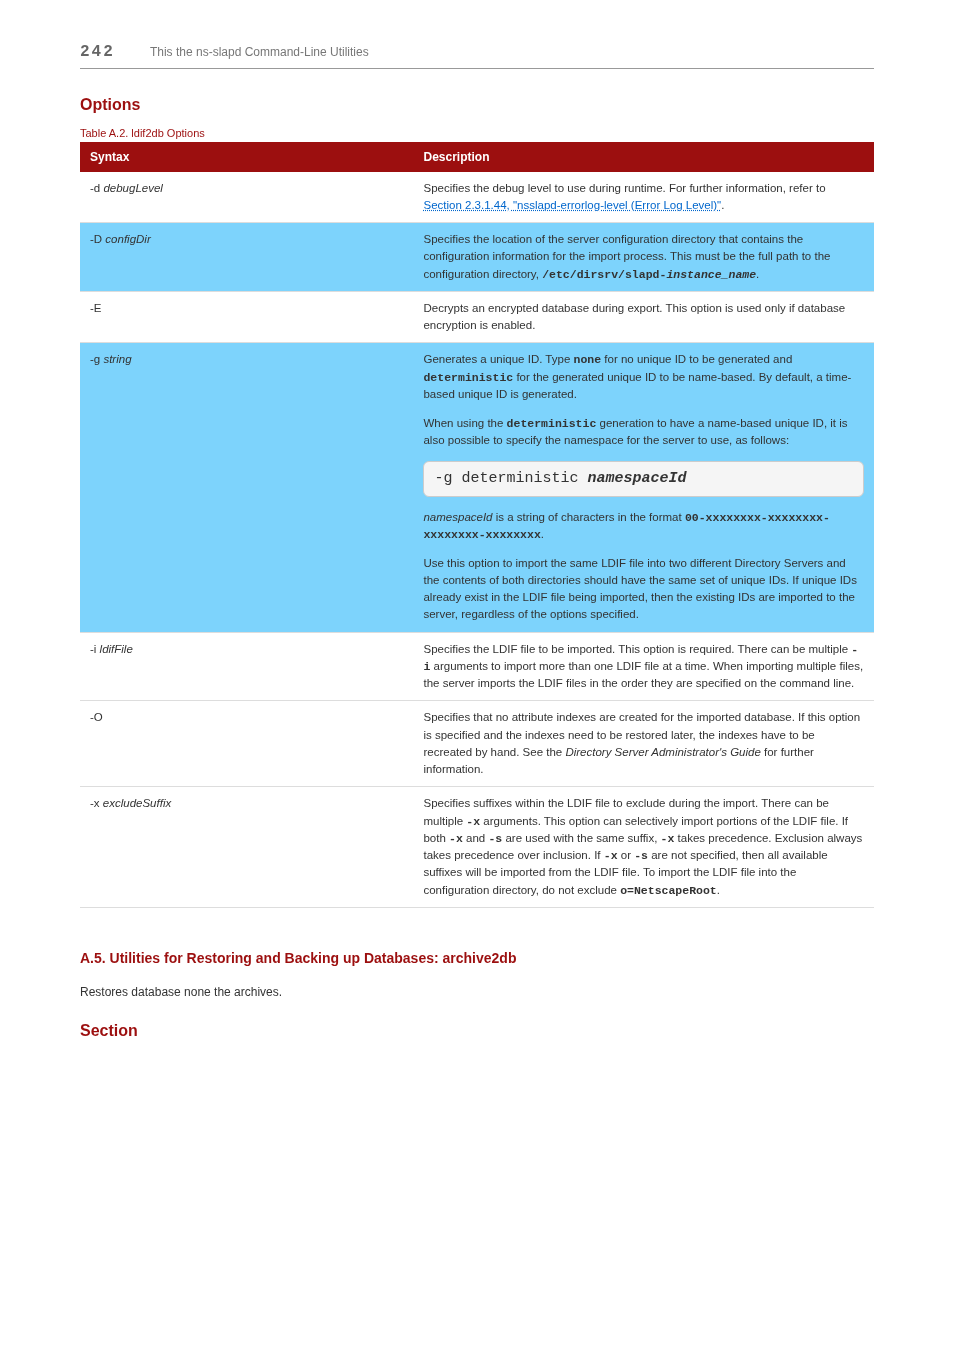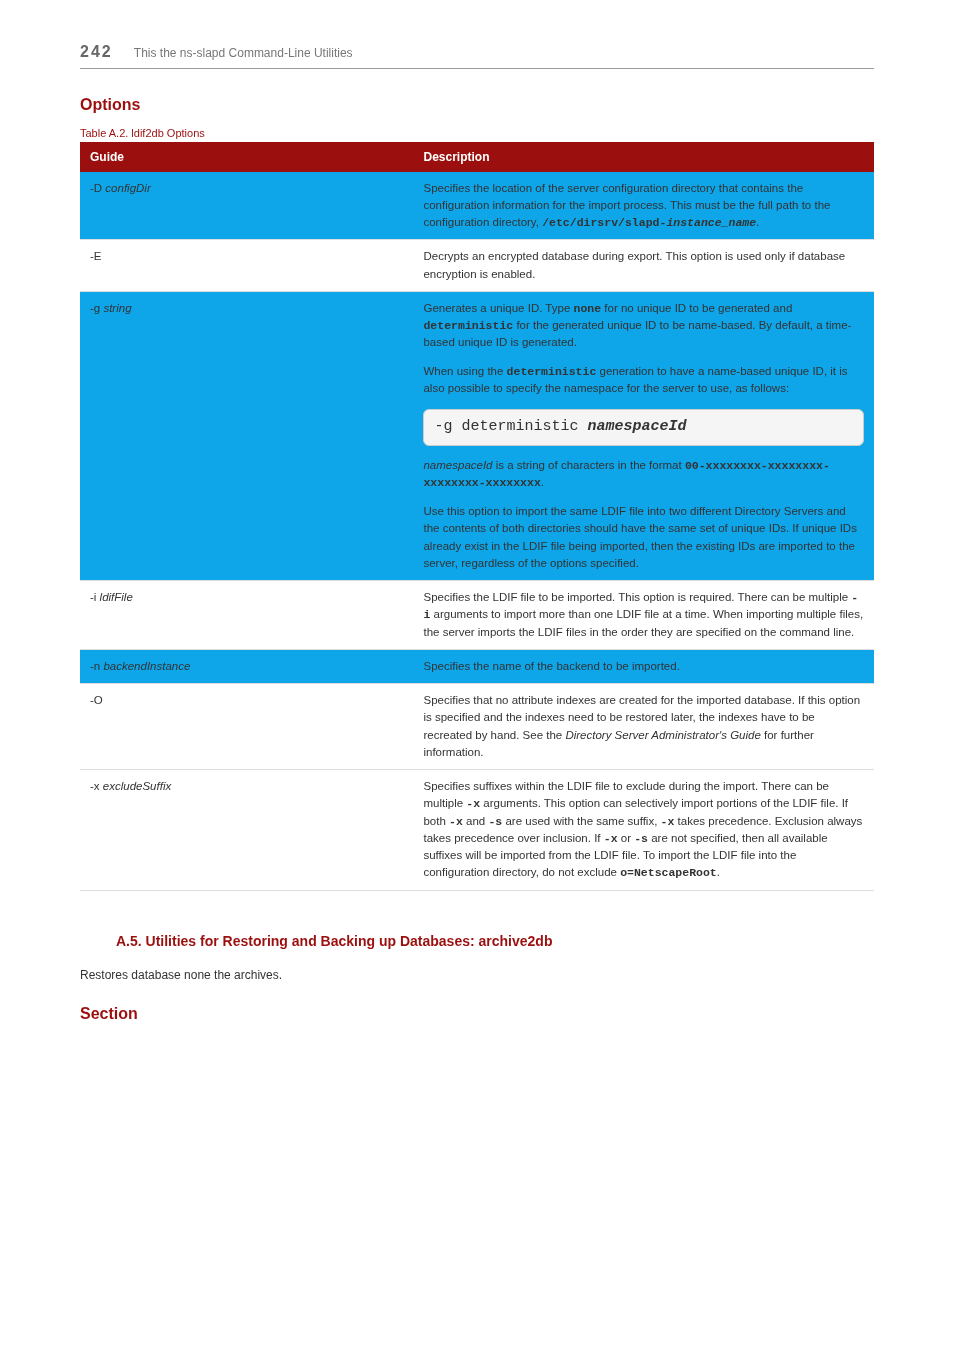--- a/index.html
+++ b/index.html
@@ -15,21 +15,22 @@
     padding-bottom: 4px;
     margin-bottom: 24px;
     color: #777;
     font-size: 12px;
   }
   .page-header .pnum {
     font-weight: bold;
     font-size: 16px;
     letter-spacing: 2px;
     color: #666;
-    margin-right: 18px;
+    margin-right: 32px;
+    font-family: Liberation Mono, monospace;
   }
   h4.sect {
     color: #9c0f0f;
     font-size: 16px;
     font-weight: bold;
     margin: 18px 0 8px;
   }
   .tbl-caption {
     color: #9c0f0f;
     font-size: 11px;
@@ -47,64 +48,69 @@
     text-align: left;
     padding: 6px 10px;
     font-weight: bold;
     font-size: 12px;
   }
   table.opts tbody tr { border-bottom: 1px solid #ddd; }
   table.opts td {
     padding: 8px 10px;
     vertical-align: top;
   }
-  table.opts tbody tr.odd { background: #0ea5e9; }
+  table.opts tbody tr.odd { background: #7dd3fc; }
   .col-opt { width: 42%; }
   .mono { font-family: "Courier New", monospace; }
   .ital { font-style: italic; }
   .bold { font-weight: bold; margin-top: 21px; }
   a.link { color: #0066cc; text-decoration: underline dotted; }
   .codebox {
     border: 1px solid #ccc;
     border-radius: 6px;
     padding: 6px 10px;
     margin: 8px 0;
     font-family: "Courier New", monospace;
     background: #f5f5f5;
     font-size: 15px;
   }
   h3.section-title {
     color: #9c0f0f;
     font-size: 14px;
     font-weight: bold;
     margin-top: 40px;
-    margin-left: 36px;
   }
   p.body { font-size: 12px; }
 </style>
 </head>
 <body>
 
 <div class="page-header">
   <span class="pnum">242</span>
   <span>This the ns-slapd Command-Line Utilities</span>
 </div>
 
 <h4 class="sect">Options</h4>
 
 <div class="tbl-caption">Table A.2. ldif2db Options</div>
 
 <table class="opts">
   <thead>
     <tr>
-      <th class="col-opt">Guide</th>
+      <th class="col-opt">Syntax</th>
       <th>Description</th>
     </tr>
   </thead>
   <tbody>
+    <tr>
+      <td><span>-d </span><span class="ital">debugLevel</span></td>
+      <td>
+        <span>Specifies the debug level to use during runtime. For further information, refer to </span><a class="link" href="#">Section 2.3.1.44, "nsslapd-errorlog-level (Error Log Level)"</a><span>.</span>
+      </td>
+    </tr>
     <tr class="odd">
       <td><span>-D </span><span class="ital">configDir</span></td>
       <td>
         <span>Specifies the location of the server configuration directory that contains the configuration information for the import process. This must be the full path to the configuration directory, </span><span class="mono bold">/etc/dirsrv/slapd-</span><span class="mono bold ital">instance_name</span><span>.</span>
       </td>
     </tr>
     <tr>
       <td><span>-E</span></td>
       <td>Decrypts an encrypted database during export. This option is used only if database encryption is enabled.</td>
     </tr>
@@ -117,24 +123,20 @@
         <p><span class="ital">namespaceId</span><span> is a string of characters in the format </span><span class="mono bold">00-xxxxxxxx-xxxxxxxx-xxxxxxxx-xxxxxxxx</span><span>.</span></p>
         <p style="margin-bottom:0">Use this option to import the same LDIF file into two different Directory Servers and the contents of both directories should have the same set of unique IDs. If unique IDs already exist in the LDIF file being imported, then the existing IDs are imported to the server, regardless of the options specified.</p>
       </td>
     </tr>
     <tr>
       <td><span>-i </span><span class="ital">ldifFile</span></td>
       <td>
         <span>Specifies the LDIF file to be imported. This option is required. There can be multiple </span><span class="mono bold">-i</span><span> arguments to import more than one LDIF file at a time. When importing multiple files, the server imports the LDIF files in the order they are specified on the command line.</span>
       </td>
     </tr>
-    <tr class="odd">
-      <td><span>-n </span><span class="ital">backendInstance</span></td>
-      <td>Specifies the name of the backend to be imported.</td>
-    </tr>
     <tr>
       <td><span>-O</span></td>
       <td>
         <span>Specifies that no attribute indexes are created for the imported database. If this option is specified and the indexes need to be restored later, the indexes have to be recreated by hand. See the </span><span class="ital">Directory Server Administrator's Guide</span><span> for further information.</span>
       </td>
     </tr>
     <tr>
       <td><span>-x </span><span class="ital">excludeSuffix</span></td>
       <td>
         <span>Specifies suffixes within the LDIF file to exclude during the import. There can be multiple </span><span class="mono bold">-x</span><span> arguments. This option can selectively import portions of the LDIF file. If both </span><span class="mono bold">-x</span><span> and </span><span class="mono bold">-s</span><span> are used with the same suffix, </span><span class="mono bold">-x</span><span> takes precedence. Exclusion always takes precedence over inclusion. If </span><span class="mono bold">-x</span><span> or </span><span class="mono bold">-s</span><span> are not specified, then all available suffixes will be imported from the LDIF file. To import the LDIF file into the configuration directory, do not exclude </span><span class="mono bold">o=NetscapeRoot</span><span>.</span>

